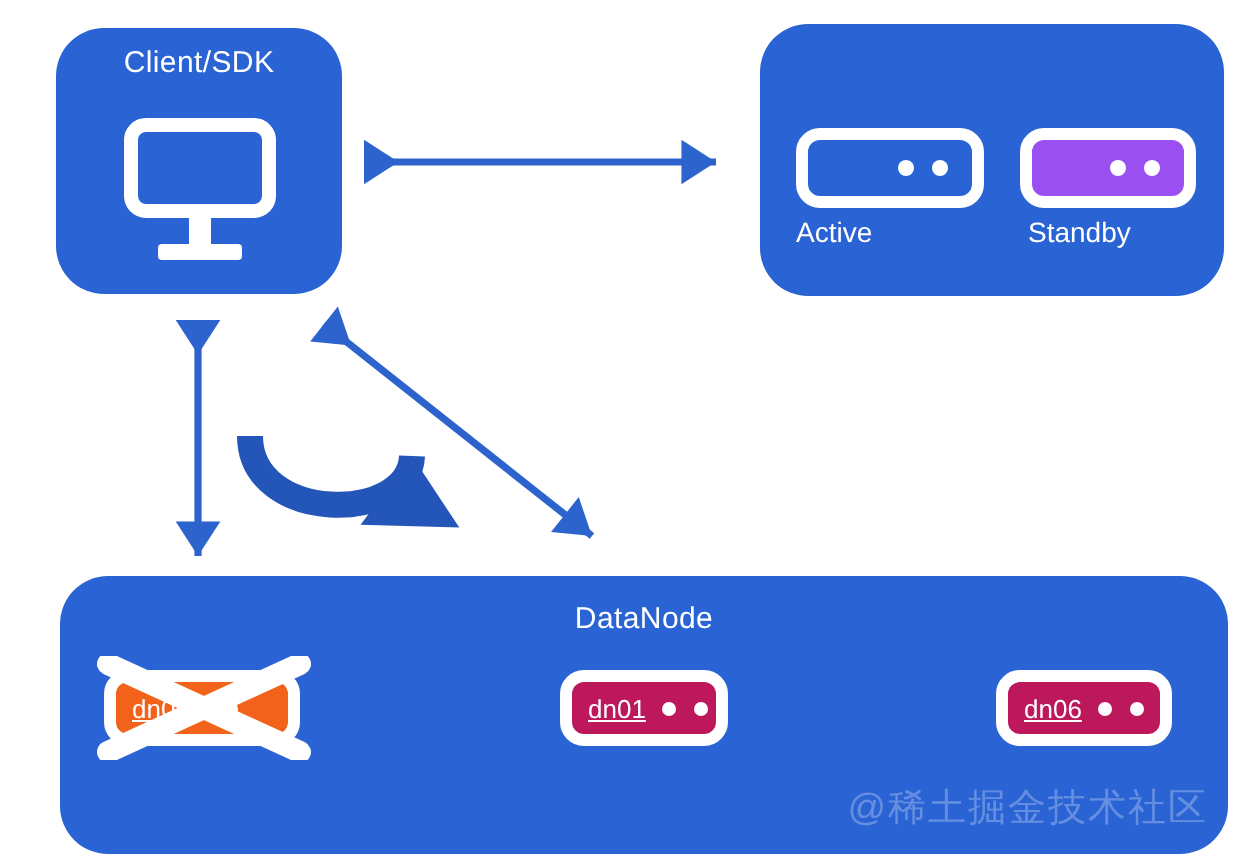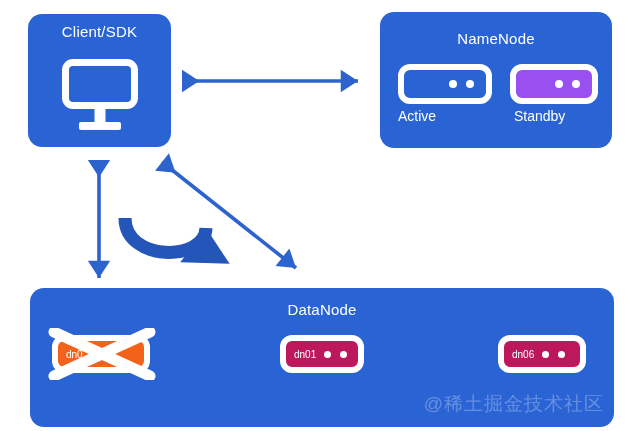--- a/index.html
+++ b/index.html
@@ -13,21 +13,21 @@
     height: 431px;
     background: #ffffff;
     overflow: hidden;
     font-family: "Liberation Sans", "DejaVu Sans", sans-serif;
   }
 
   
   .node-box {
     position: absolute;
     background: #2a63d4;
-    border-radius: 14px;
+    border-radius: 24px;
     box-sizing: border-box;
   }
   .box-title {
     position: absolute;
     left: 0;
     right: 0;
     text-align: center;
     color: #ffffff;
     font-size: 15px;
     letter-spacing: .2px;
@@ -161,22 +161,23 @@
     border-radius: 12px;
     box-sizing: border-box;
     background: #be185d;
     display: flex;
     align-items: center;
     padding-left: 8px;
     padding-right: 9px;
   }
   .dn-name {
     color: #ffffff;
-    font-size: 10px;
+    font-size: 13px;
     white-space: nowrap;
+    text-decoration: underline;
   }
   .dn-dots {
     margin-left: 8px;
     display: flex;
     gap: 9px;
   }
   .dn-dots .dot {
     width: 7px;
     height: 7px;
     border-radius: 50%;
@@ -227,21 +228,20 @@
   <div class="node-box" id="client-box">
     <div class="box-title" id="client-title">Client/SDK</div>
     <div class="monitor">
       <div class="monitor-screen"></div>
       <div class="monitor-neck"></div>
       <div class="monitor-base"></div>
     </div>
   </div>
 
   <div class="node-box" id="namenode-box">
-    <div class="box-title" id="namenode-title">NameNode</div>
 
     <div class="server-icon" id="nn-active-icon">
       <span class="server-dots">
         <span class="dot"></span>
         <span class="dot"></span>
       </span>
     </div>
     <div class="server-label" id="nn-active-label">Active</div>
 
     <div class="server-icon" id="nn-standby-icon">

